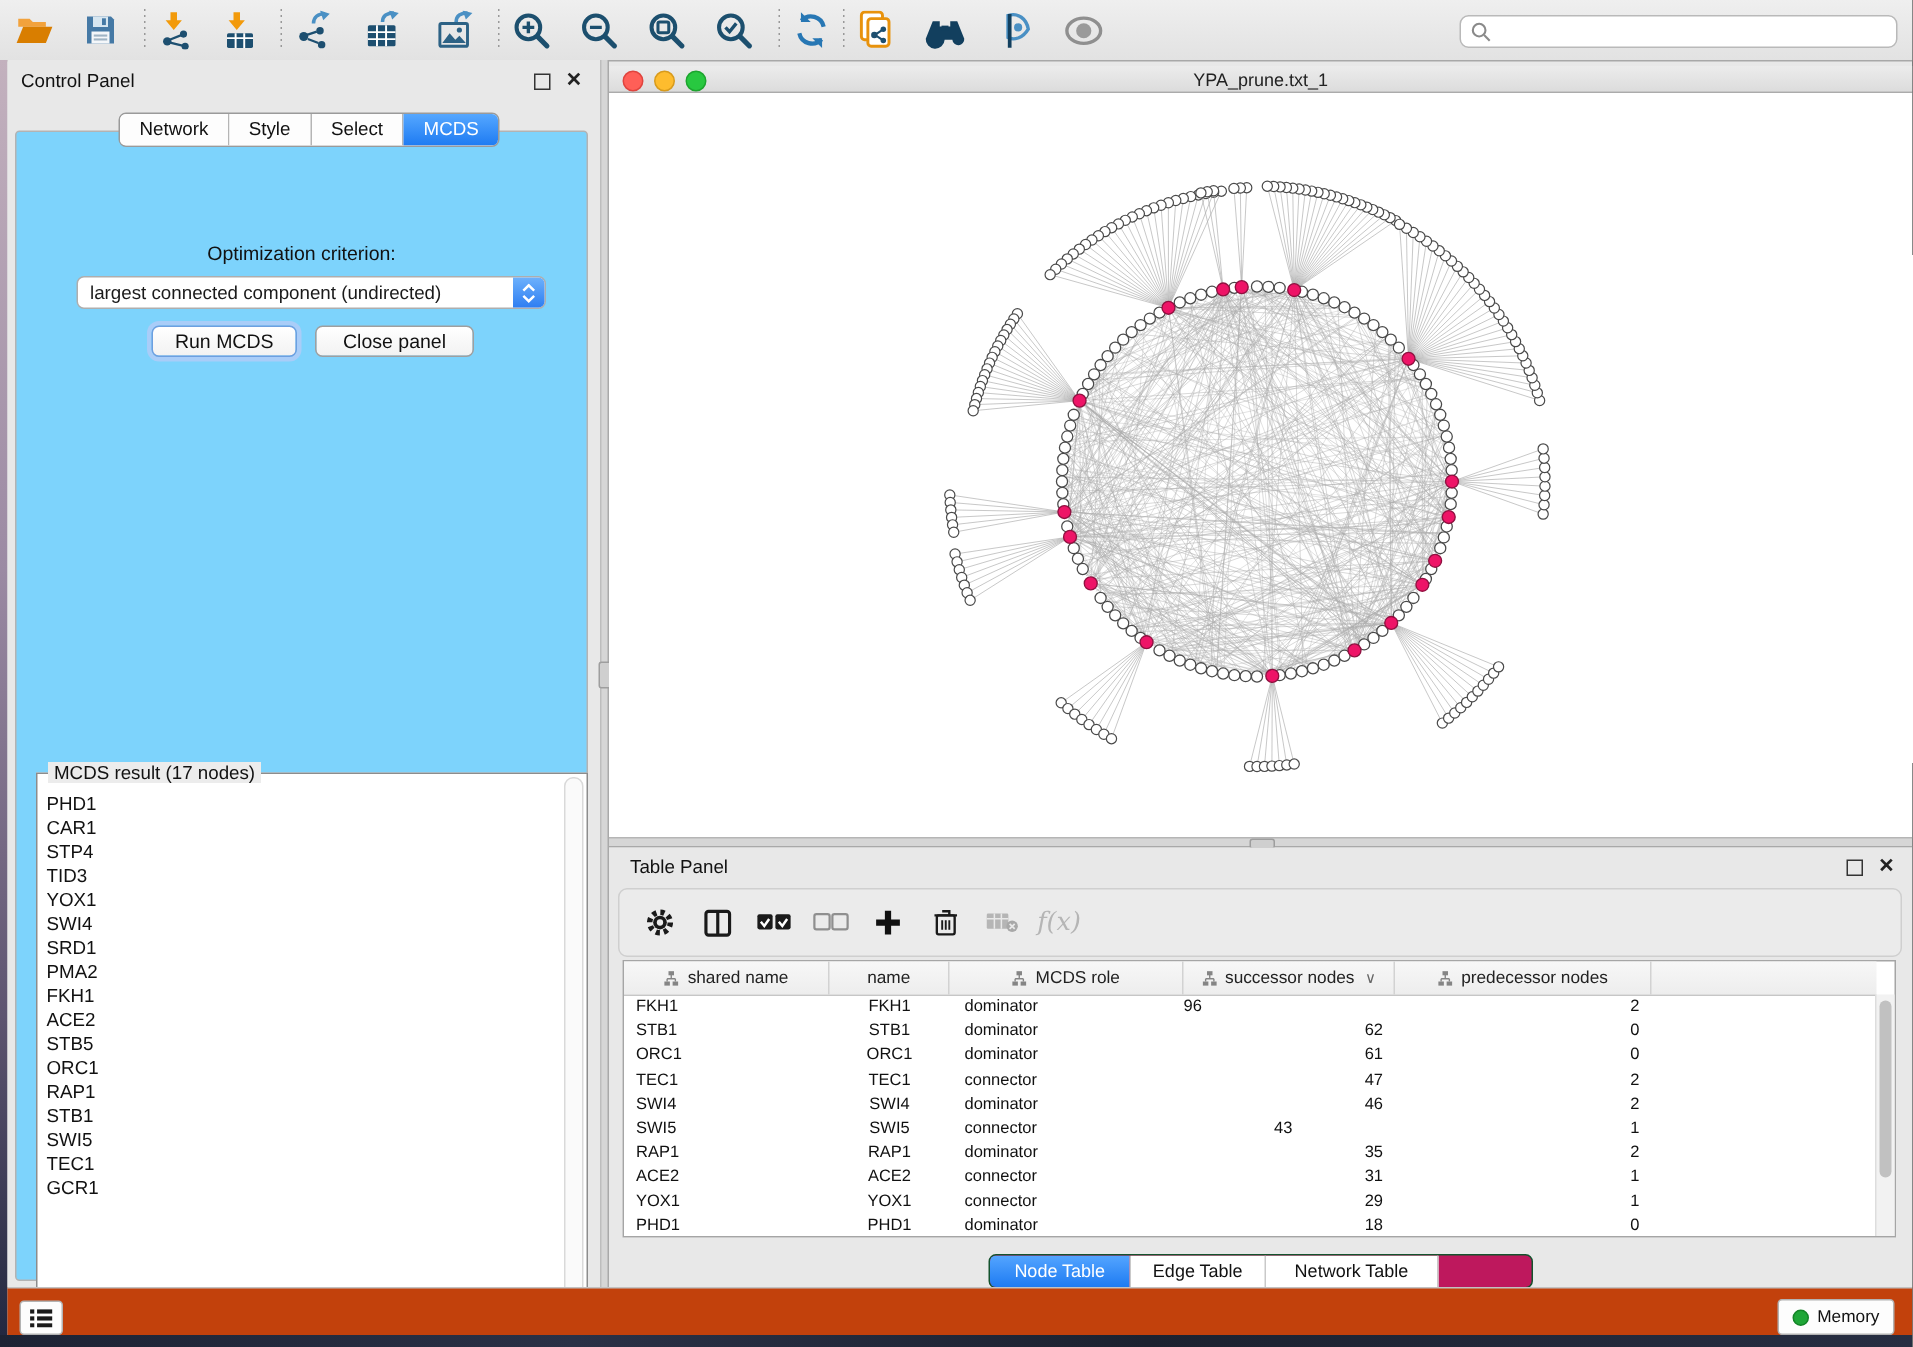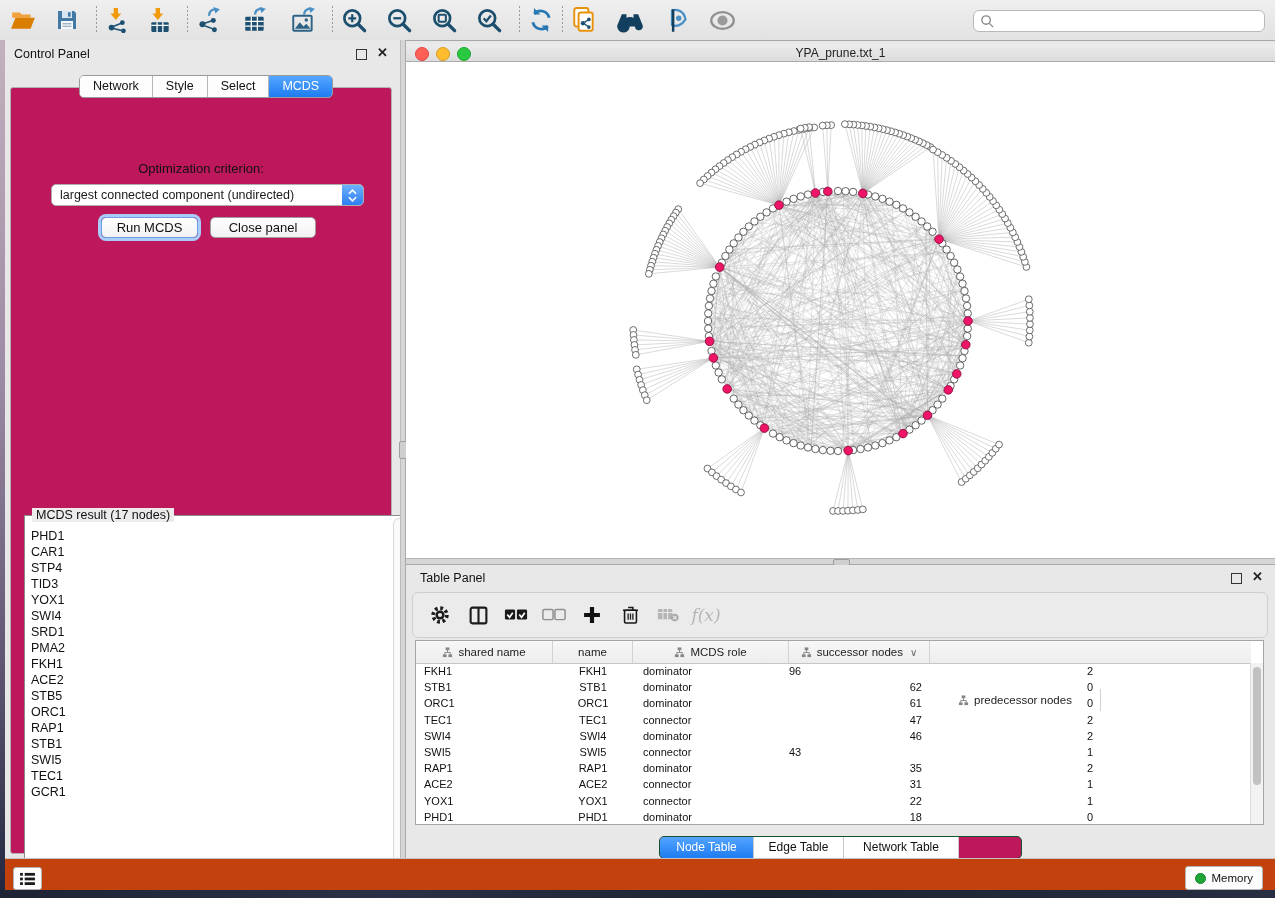--- a/index.html
+++ b/index.html
@@ -20,42 +20,42 @@
   .wp-left{position:absolute;left:0;top:40px;width:5px;height:850px;
     background:linear-gradient(#c3b1be,#9b8aa3 40%,#5d5470 75%,#232840);}
   .wp-bottom{position:absolute;left:0;top:890px;width:1275px;height:8px;
     background:linear-gradient(90deg,#1d2334,#2a3146 30%,#1c2230 60%,#272e42);}
   
   .control-panel{position:absolute;left:5px;top:40px;width:395px;height:818px;background:#e8e8e8;}
   .cp-title-row{position:absolute;left:0;top:0;width:100%;height:26px;}
   .cp-title{position:absolute;left:9px;top:7px;font-size:12.5px;color:#111;}
   .panel-float{position:absolute;top:9px;width:9px;height:9px;border:1.5px solid #333;background:transparent;}
   .panel-close{position:absolute;top:5px;font-size:13px;font-weight:bold;color:#222;line-height:16px;}
-  .cp-inner{position:absolute;left:5px;top:47px;width:380px;height:765px;background:#be185d;
+  .cp-inner{position:absolute;left:5px;top:47px;width:380px;height:765px;background:#7dd3fc;
     border:1px solid #b3b3b3;border-radius:3px;}
   .cp-tabs{position:absolute;left:74px;top:35px;height:21px;display:flex;z-index:3;
     border:1px solid #9a9a9a;border-radius:5px;overflow:hidden;background:#fff;}
   .cp-tab{padding:0 13px;font-size:12.5px;line-height:21px;color:#111;background:#fdfdfd;
     border-right:1px solid #b5b5b5;cursor:default;}
   .cp-tab:last-child{border-right:none;}
   .cp-tab.active{background:linear-gradient(#55a7ff,#1e7bf2);color:#fff;}
   .opt-label{position:absolute;left:0;top:73px;width:100%;text-align:center;font-size:13px;color:#111;}
   .dropdown{position:absolute;left:40px;top:96px;width:313px;height:22px;background:#fff;
     border:1px solid #aeaeae;border-radius:5px;box-sizing:border-box;display:flex;align-items:center;}
   .dropdown .dd-text{flex:1;font-size:12.5px;padding-left:8px;white-space:nowrap;overflow:hidden;}
   .dd-cap{width:21px;height:20px;border-radius:0 4px 4px 0;background:linear-gradient(#6db1fc,#2e7ef2);
     display:flex;flex-direction:column;align-items:center;justify-content:center;gap:1px;}
   .dd-cap svg{display:block;}
   .cp-btn{position:absolute;top:129px;height:21px;background:linear-gradient(#ffffff,#f2f2f2);
     border:1px solid #9f9f9f;border-radius:5px;font-size:13px;color:#111;
     font-family:"Liberation Sans",sans-serif;}
   .btn-run{left:90px;width:97px;box-shadow:0 0 0 3px #a9cdf8;border-color:#6d9fe0;}
   .btn-close{left:199px;width:106px;}
   .mcds-group{position:absolute;left:13px;top:427px;width:366px;height:371px;background:#fff;
-    border:1px solid #8c8c8c;padding-left:17px;}
+    border:1px solid #8c8c8c;}
   .mcds-legend{position:absolute;left:7px;top:-8px;background:#ececec;padding:0 4px;font-size:12.5px;color:#111;}
   .mcds-list{position:absolute;left:4px;top:12px;right:16px;bottom:4px;overflow:hidden;}
   .mcds-item{font-size:12.5px;line-height:16px;color:#111;padding-left:2px;}
   .mcds-scroll{position:absolute;right:2px;top:2px;width:11px;bottom:2px;background:#fafafa;
     border:1px solid #d9d9d9;border-radius:6px;}
   
   .v-splitter{position:absolute;left:400px;top:40px;width:6px;height:818px;background:#d6d6d6;
     border-left:1px solid #bdbdbd;border-right:1px solid #a9a9a9;box-sizing:border-box;}
   .v-dimple{position:absolute;left:-2px;top:401px;width:8px;height:16px;background:#cfcfcf;
     border:1px solid #9e9e9e;border-radius:2px;}
@@ -1311,21 +1311,21 @@
           <div class="th" style="width: 141px;">
             <svg width="11" height="11" viewBox="0 0 12 12">
               <path d="M6 3v3M3 6h6M3 6v2M9 6v2" stroke="#858585" fill="none"></path>
               <rect x="4" y="0.5" width="4" height="3" fill="#858585"></rect>
               <rect x="1" y="8" width="4" height="3" fill="#858585"></rect>
               <rect x="7" y="8" width="4" height="3" fill="#858585"></rect>
             </svg>
             <span>successor nodes</span>
             <span class="sort">∨</span>
           </div>
-          <div class="th" style="width: 171px; margin-top: 48px;">
+          <div class="th" style="width: 171px;">
             <svg width="11" height="11" viewBox="0 0 12 12">
               <path d="M6 3v3M3 6h6M3 6v2M9 6v2" stroke="#858585" fill="none"></path>
               <rect x="4" y="0.5" width="4" height="3" fill="#858585"></rect>
               <rect x="1" y="8" width="4" height="3" fill="#858585"></rect>
               <rect x="7" y="8" width="4" height="3" fill="#858585"></rect>
             </svg>
             <span>predecessor nodes</span>
           </div>
           <div class="th" style="flex: 1 1 0%; border-right: none;"></div>
         </div>
@@ -1362,42 +1362,42 @@
             <div class="td" style="width: 137px; text-align: left; padding-left: 8px;">SWI4</div>
             <div class="td" style="width: 80px; text-align: center;">SWI4</div>
             <div class="td" style="width: 156px; text-align: left; padding-left: 10px;">dominator</div>
             <div class="td" style="width: 141px; text-align: right; padding-right: 8px;">46</div>
             <div class="td" style="width: 171px; text-align: right; padding-right: 8px;">2</div>
           </div>
           <div class="trow">
             <div class="td" style="width: 137px; text-align: left; padding-left: 8px;">SWI5</div>
             <div class="td" style="width: 80px; text-align: center;">SWI5</div>
             <div class="td" style="width: 156px; text-align: left; padding-left: 10px;">connector</div>
-            <div class="td" style="width: 141px; text-align: left; padding-right: 8px;">43</div>
+            <div class="td" style="width: 141px; text-align: center; padding-right: 8px;">43</div>
             <div class="td" style="width: 171px; text-align: right; padding-right: 8px;">1</div>
           </div>
           <div class="trow">
             <div class="td" style="width: 137px; text-align: left; padding-left: 8px;">RAP1</div>
             <div class="td" style="width: 80px; text-align: center;">RAP1</div>
             <div class="td" style="width: 156px; text-align: left; padding-left: 10px;">dominator</div>
             <div class="td" style="width: 141px; text-align: right; padding-right: 8px;">35</div>
             <div class="td" style="width: 171px; text-align: right; padding-right: 8px;">2</div>
           </div>
           <div class="trow">
             <div class="td" style="width: 137px; text-align: left; padding-left: 8px;">ACE2</div>
             <div class="td" style="width: 80px; text-align: center;">ACE2</div>
             <div class="td" style="width: 156px; text-align: left; padding-left: 10px;">connector</div>
             <div class="td" style="width: 141px; text-align: right; padding-right: 8px;">31</div>
             <div class="td" style="width: 171px; text-align: right; padding-right: 8px;">1</div>
           </div>
           <div class="trow">
             <div class="td" style="width: 137px; text-align: left; padding-left: 8px;">YOX1</div>
             <div class="td" style="width: 80px; text-align: center;">YOX1</div>
             <div class="td" style="width: 156px; text-align: left; padding-left: 10px;">connector</div>
-            <div class="td" style="width: 141px; text-align: right; padding-right: 8px;">22</div>
+            <div class="td" style="width: 141px; text-align: right; padding-right: 8px;">29</div>
             <div class="td" style="width: 171px; text-align: right; padding-right: 8px;">1</div>
           </div>
           <div class="trow">
             <div class="td" style="width: 137px; text-align: left; padding-left: 8px;">PHD1</div>
             <div class="td" style="width: 80px; text-align: center;">PHD1</div>
             <div class="td" style="width: 156px; text-align: left; padding-left: 10px;">dominator</div>
             <div class="td" style="width: 141px; text-align: right; padding-right: 8px;">18</div>
             <div class="td" style="width: 171px; text-align: right; padding-right: 8px;">0</div>
           </div>
         </div>

